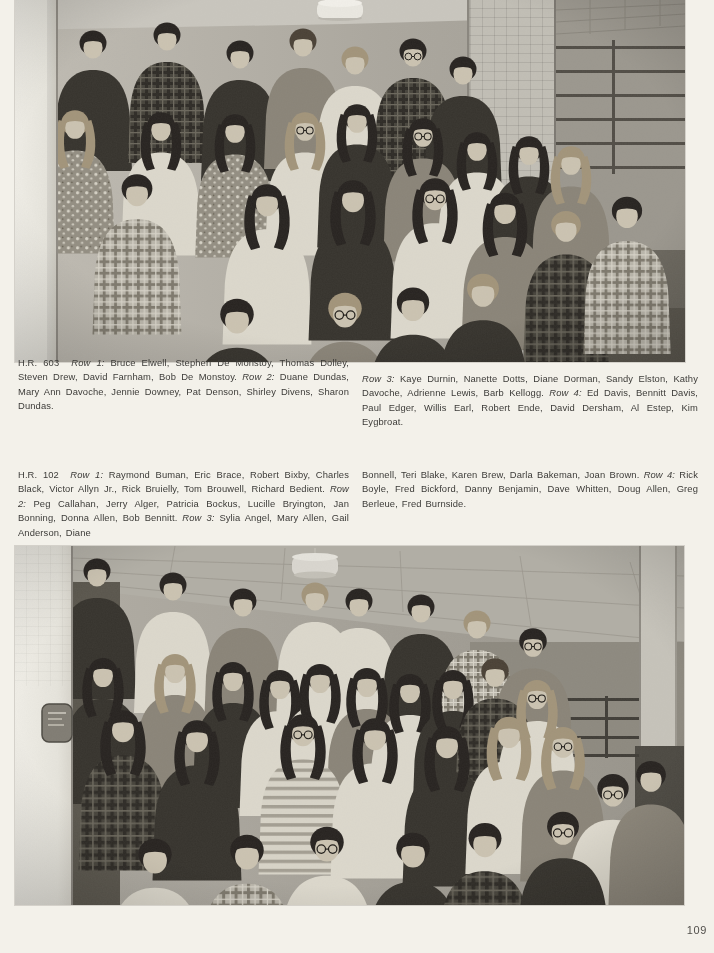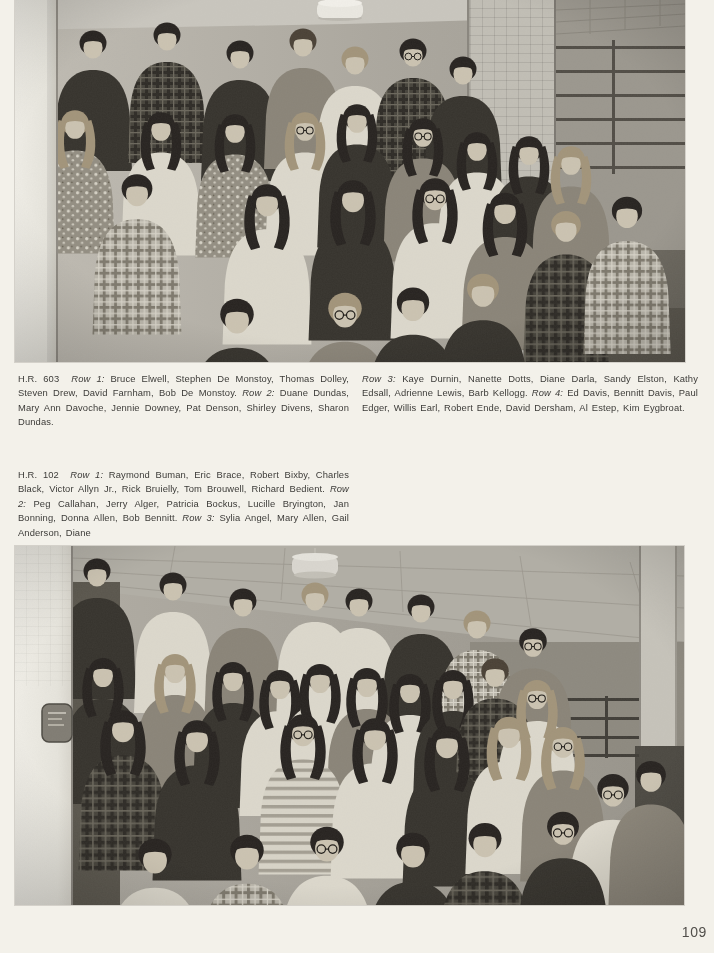--- a/index.html
+++ b/index.html
@@ -18,21 +18,21 @@
     font-size:9.4px;
     line-height:14.4px;
     color:#3c3b38;
     text-align:justify;
     letter-spacing:.12px;
     word-spacing:1.2px;
   }
   .caption em{font-style:italic;}
   .pagenum{
     position:absolute;
-    font-size:14px;
+    font-size:11px;
     color:#514f4b;
     letter-spacing:.6px;
   }
 </style>
 </head>
 <body>
 
 <div class="page">
 
   <div class="photo" style="left:15px;top:0;width:670px;height:362px;">
@@ -332,24 +332,25 @@
         <rect x="0" y="0" width="42" height="362" fill="url(#gradLeftWall)"></rect>
         <rect x="32" y="0" width="9" height="362" fill="#000000" opacity="0.06"></rect>
         <rect x="41" y="0" width="2" height="362" fill="#8e8a82"></rect>
       </g>
 
       <rect width="670" height="362" fill="url(#vig)"></rect>
       <rect width="670" height="362" filter="url(#grain)" opacity="0.11"></rect>
     </svg>
   </div>
 
-  <div class="caption" style="left:18px;top:372px;width:331px;"><span>H.R. 603</span><span>&nbsp;&nbsp;</span><em>Row 1:</em><span> Bruce Elwell, Stephen De Monstoy, Thomas Dolley, Steven Drew, David Farnham, Bob De Monstoy. </span><em>Row 2:</em><span> Duane Dundas, Mary Ann Davoche, Jennie Downey, Pat Denson, Shirley Divens, Sharon Dundas.</span></div>
-  <div class="caption" style="left:362px;top:372px;width:336px;"><em>Row 3:</em><span> Kaye Durnin, Nanette Dotts, Diane Darla, Sandy Elston, Kathy Edsall, Adrienne Lewis, Barb Kellogg. </span><em>Row 4:</em><span> Ed Davis, Bennitt Davis, Paul Edger, Willis Earl, Robert Ende, David Dersham, Al Estep, Kim Eygbroat.</span></div>
+  <div class="caption" style="left:18px;top:356px;width:331px;"><span>H.R. 603</span><span>&nbsp;&nbsp;</span><em>Row 1:</em><span> Bruce Elwell, Stephen De Monstoy, Thomas Dolley, Steven Drew, David Farnham, Bob De Monstoy. </span><em>Row 2:</em><span> Duane Dundas, Mary Ann Davoche, Jennie Downey, Pat Denson, Shirley Divens, Sharon Dundas.</span></div>
+  <div class="caption" style="left:362px;top:372px;width:336px;"><em>Row 3:</em><span> Kaye Durnin, Nanette Dotts, Diane Dorman, Sandy Elston, Kathy Davoche, Adrienne Lewis, Barb Kellogg. </span><em>Row 4:</em><span> Ed Davis, Bennitt Davis, Paul Edger, Willis Earl, Robert Ende, David Dersham, Al Estep, Kim Eygbroat.</span></div>
 
   <div class="caption" style="left:18px;top:468px;width:331px;"><span>H.R. 102</span><span>&nbsp;&nbsp;</span><em>Row 1:</em><span> Raymond Buman, Eric Brace, Robert Bixby, Charles Black, Victor Allyn Jr., Rick Bruielly, Tom Brouwell, Richard Bedient. </span><em>Row 2:</em><span> Peg Callahan, Jerry Alger, Patricia Bockus, Lucille Bryington, Jan Bonning, Donna Allen, Bob Bennitt. </span><em>Row 3:</em><span> Sylia Angel, Mary Allen, Gail Anderson, Diane</span></div>
+  <div class="caption" style="left:362px;top:468px;width:336px;"><span>Bonnell, Teri Blake, Karen Brew, Darla Bakeman, Joan Brown. </span><em>Row 4:</em><span> Rick Boyle, Fred Bickford, Danny Benjamin, Dave Whitten, Doug Allen, Greg Berleue, Fred Burnside.</span></div>
 
   <div class="photo" style="left:15px;top:546px;width:669px;height:359px;">
     <svg width="669" height="359" viewBox="0 0 669 359">
       <rect width="669" height="359" fill="url(#gradWallB)"></rect>
       <g>
         <polygon points="55,0 669,0 669,128 520,96 55,42" fill="#b1aea5"></polygon>
         <path d="M55 12 L669 30 M55 24 L669 62 M57 36 L669 96 M160 0 L152 46 M270 2 L266 54 M385 5 L388 66 M505 10 L516 80 M615 16 L640 98" stroke="#9a968d" stroke-width="0.9" fill="none" opacity="0.85"></path>
       </g>
       <rect x="455" y="96" width="214" height="112" fill="#8d897f"></rect>
       <g transform="translate(300,20)">

